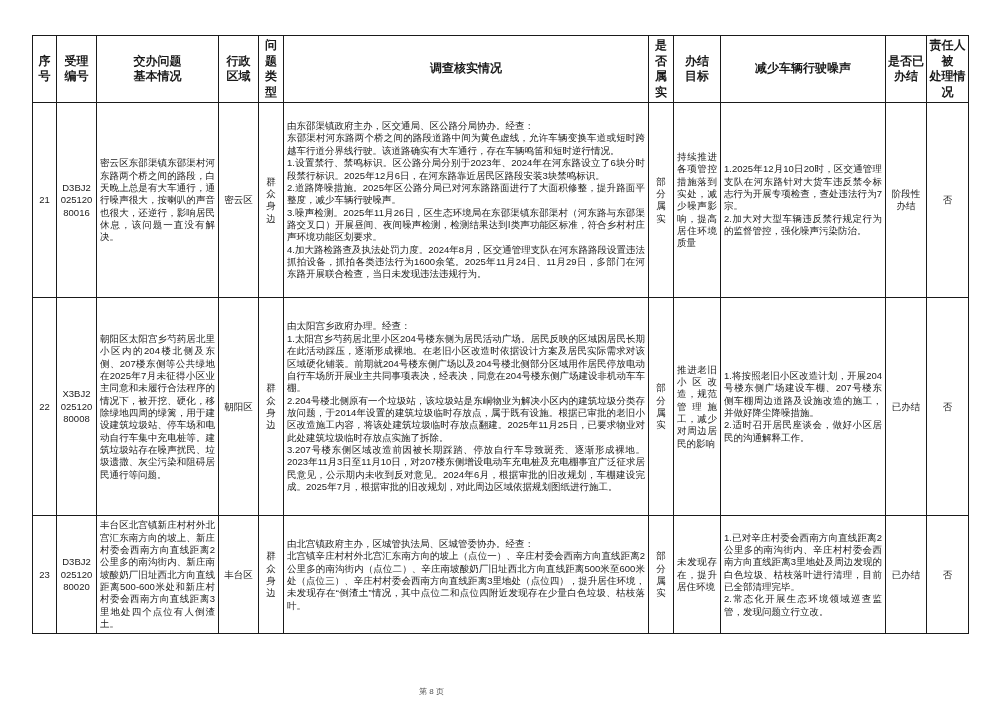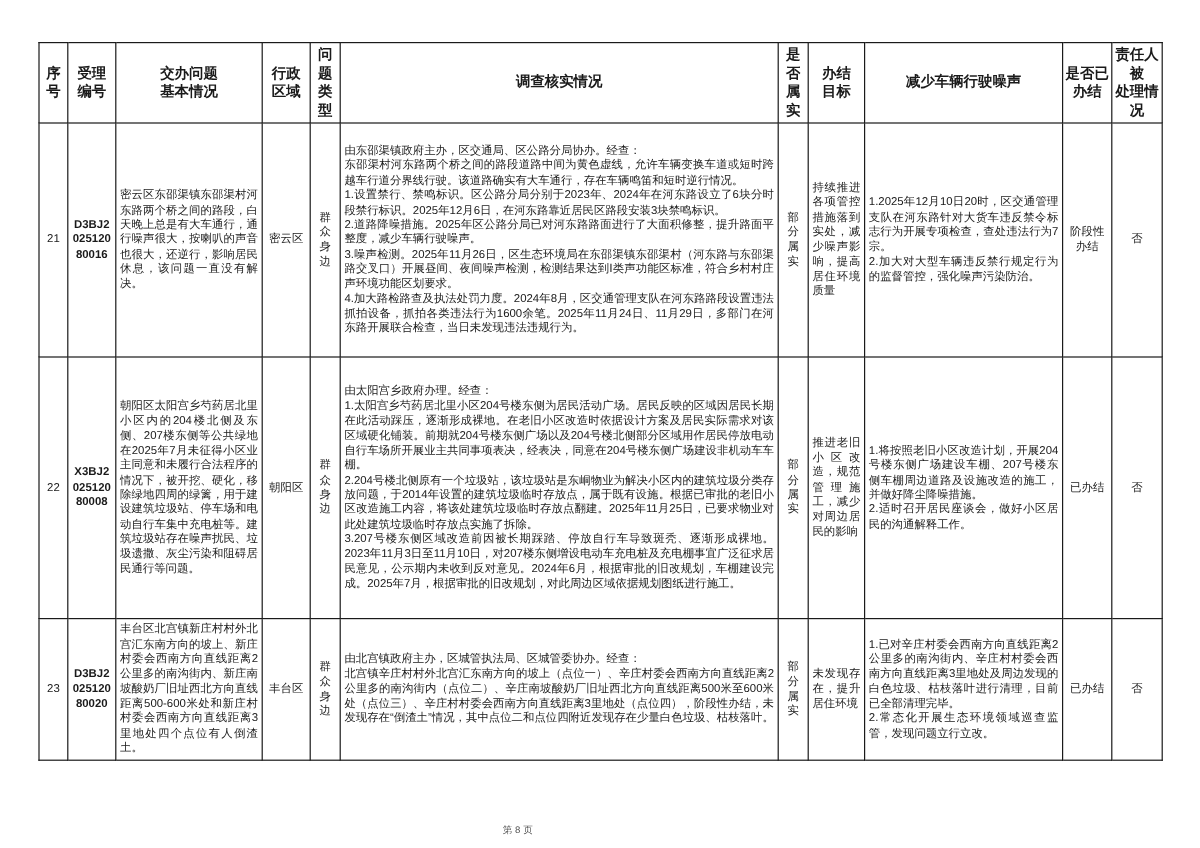--- a/index.html
+++ b/index.html
@@ -27,21 +27,21 @@
   .grid th{
     font-weight:bold;
     text-align:center;
     font-size:12px;
     padding:2px 1px;
     white-space:pre-line;
   }
   .c{text-align:center;}
   .j{text-align:justify;margin-top:28px;}
   .top{vertical-align:top;}
-  .brk{word-break:break-all;text-align:center;font-weight:bold;}
+  .brk{word-break:break-all;text-align:center;}
   .footer{
     position:absolute;left:0;top:686px;width:863px;
     text-align:center;font-size:8px;color:#555;
   }
 </style>
 </head>
 <body>
 
 <div class="sheet">
 
@@ -122,21 +122,21 @@
       <td class="c">否</td>
     </tr>
 
     <tr style="height:118px">
       <td class="c">23</td>
       <td class="brk">D3BJ202512080020</td>
       <td class="j">丰台区北宫镇新庄村村外北宫汇东南方向的坡上、新庄村委会西南方向直线距离2公里多的南沟街内、新庄南坡酸奶厂旧址西北方向直线距离500-600米处和新庄村村委会西南方向直线距离3里地处四个点位有人倒渣土。</td>
       <td class="c">丰台区</td>
       <td class="c">群众身边</td>
       <td class="j top">由北宫镇政府主办，区城管执法局、区城管委协办。经查：
-北宫镇辛庄村村外北宫汇东南方向的坡上（点位一）、辛庄村委会西南方向直线距离2公里多的南沟街内（点位二）、辛庄南坡酸奶厂旧址西北方向直线距离500米至600米处（点位三）、辛庄村村委会西南方向直线距离3里地处（点位四），阶段性办结，未发现存在“倒渣土”情况，其中点位二和点位四附近发现存在少量白色垃圾、枯枝落叶。</td>
+北宫镇辛庄村村外北宫汇东南方向的坡上（点位一）、辛庄村委会西南方向直线距离2公里多的南沟街内（点位二）、辛庄南坡酸奶厂旧址西北方向直线距离500米至600米处（点位三）、辛庄村村委会西南方向直线距离3里地处（点位四），提升居住环境，未发现存在“倒渣土”情况，其中点位二和点位四附近发现存在少量白色垃圾、枯枝落叶。</td>
       <td class="c">部分属实</td>
       <td class="j">未发现存在，提升居住环境</td>
       <td class="j">1.已对辛庄村委会西南方向直线距离2公里多的南沟街内、辛庄村村委会西南方向直线距离3里地处及周边发现的白色垃圾、枯枝落叶进行清理，目前已全部清理完毕。
 2.常态化开展生态环境领域巡查监管，发现问题立行立改。</td>
       <td class="c">已办结</td>
       <td class="c">否</td>
     </tr>
   </tbody>
     </table>
 

